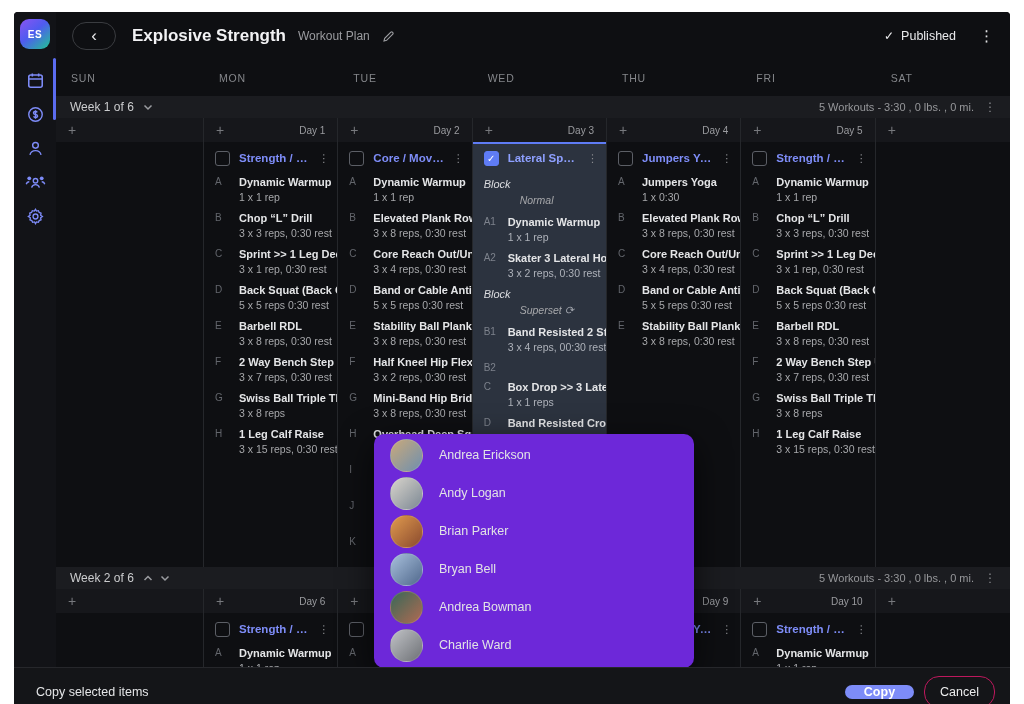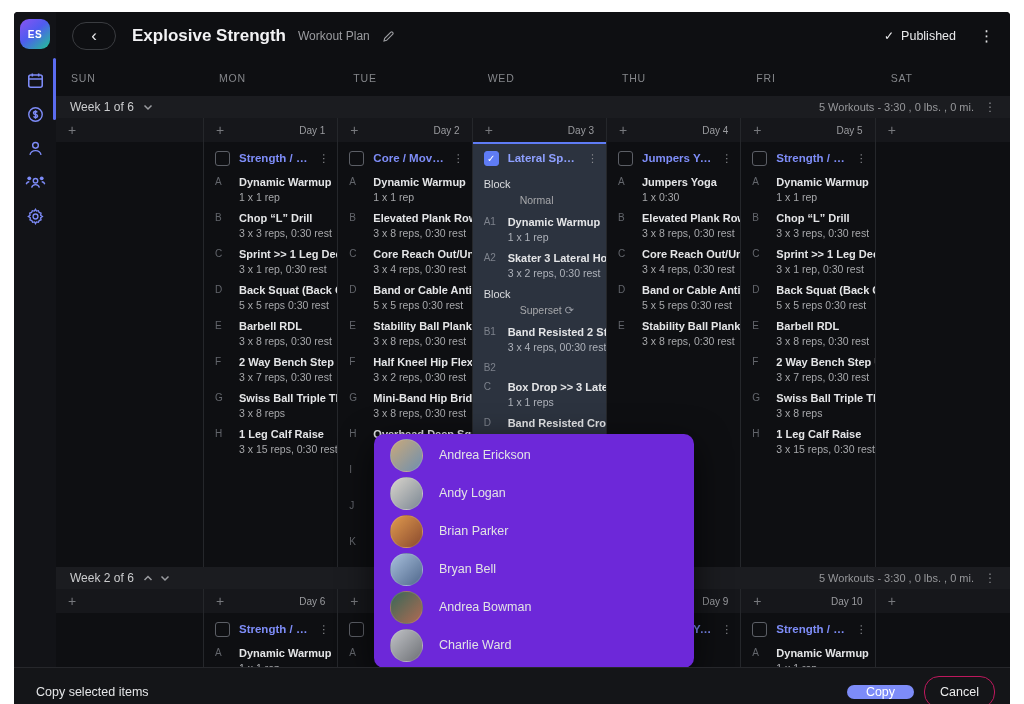--- a/index.html
+++ b/index.html
@@ -55,21 +55,21 @@
   .card-tt{flex:1;font-size:11.5px;font-weight:bold;color:#7e8df8;white-space:nowrap;overflow:hidden;text-overflow:ellipsis;}
   .card.selected .card-tt{color:#8ea0ff;}
   .card-kb{color:#8a8b8f;font-size:11px;cursor:pointer;}
   .rows{padding:4px 8px 0 11px;}
   .ex{display:grid;grid-template-columns:24px 1fr;margin-bottom:7px;}
   .lt{font-size:10px;color:#63666c;padding-top:1px;}
   .card.selected .lt{color:#7d828c;}
   .nm{font-size:11px;font-weight:bold;color:#e4e5e7;line-height:14px;min-height:14px;white-space:nowrap;overflow:hidden;}
   .dt{font-size:10.5px;color:#a7a8ab;line-height:14px;min-height:14px;margin-top:1px;white-space:nowrap;overflow:hidden;}
   .card.selected .dt{color:#aeb2ba;}
-  .blk{margin:2px 0 8px 0;}
+  .blk{margin:2px 0 8px 0;font-style:italic;}
   .blk-l{font-size:11px;color:#dcdde0;line-height:14px;}
   .blk-m{font-size:10.5px;color:#a7a8ab;line-height:14px;margin-top:2px;padding-left:36px;}
   .cyc{color:#9fa3ab;font-size:11px;}
 
   
   .popup{position:absolute;left:360px;top:422px;width:320px;height:232px;background:#6d28d9;border-radius:10px;box-shadow:0 10px 34px rgba(0,0,0,.65);z-index:40;padding-top:2px;overflow:hidden;}
   .p-item{height:38px;display:flex;align-items:center;gap:16px;padding:0 16px;cursor:pointer;}
   .p-av{width:33px;height:33px;border-radius:50%;flex:0 0 auto;border:1px solid rgba(255,255,255,.12);box-sizing:border-box;}
   .p-nm{font-size:12.5px;color:#e2e3e5;}
 
@@ -77,21 +77,21 @@
   .footer{position:absolute;left:0;right:0;bottom:0;height:49px;background:#141518;border-top:1px solid #26272b;z-index:50;display:flex;align-items:center;box-sizing:border-box;}
   .f-label{font-size:12.5px;color:#e4e5e7;margin-left:22px;}
   .f-input{position:absolute;left:358px;width:323px;height:30px;top:9px;border:1px solid #5566d0;border-radius:8px;background:#0f1013;display:flex;align-items:center;padding:0 8px;gap:8px;box-sizing:border-box;cursor:text;}
   .f-people{color:#b9bbbf;display:flex;}
   .chip{background:#2e3b63;border-radius:4px;display:flex;align-items:center;gap:6px;padding:2px 7px 2px 3px;}
   .chip-av{width:18px;height:18px;border-radius:50%;}
   .chip-nm{font-size:12px;color:#8fa3f7;}
   .chip-x{font-size:12px;color:#8fa3f7;cursor:pointer;}
   .caret{width:1.5px;height:16px;background:#e8e8ea;margin-left:3px;}
   .f-btns{margin-left:auto;display:flex;align-items:center;gap:10px;margin-right:15px;}
-  .btn-copy{background:#7d8cf8;color:#fff;font-size:12.5px;font-weight:normal;border:none;border-radius:15px;padding:0 19px;cursor:pointer;font-family:inherit;}
+  .btn-copy{background:#7d8cf8;color:#fff;font-size:12.5px;font-weight:bold;border:none;border-radius:15px;padding:0 19px;cursor:pointer;font-family:inherit;}
   .btn-cancel{background:transparent;color:#eceded;font-size:12.5px;border:1px solid #be185d;border-radius:15px;padding:8px 15px;cursor:pointer;font-family:inherit;}
 </style>
 </head>
 <body>
 
 <div class="app">
 
   <div class="sidebar">
     <div class="logo">ES</div>
     <div class="nav" id="nav">

